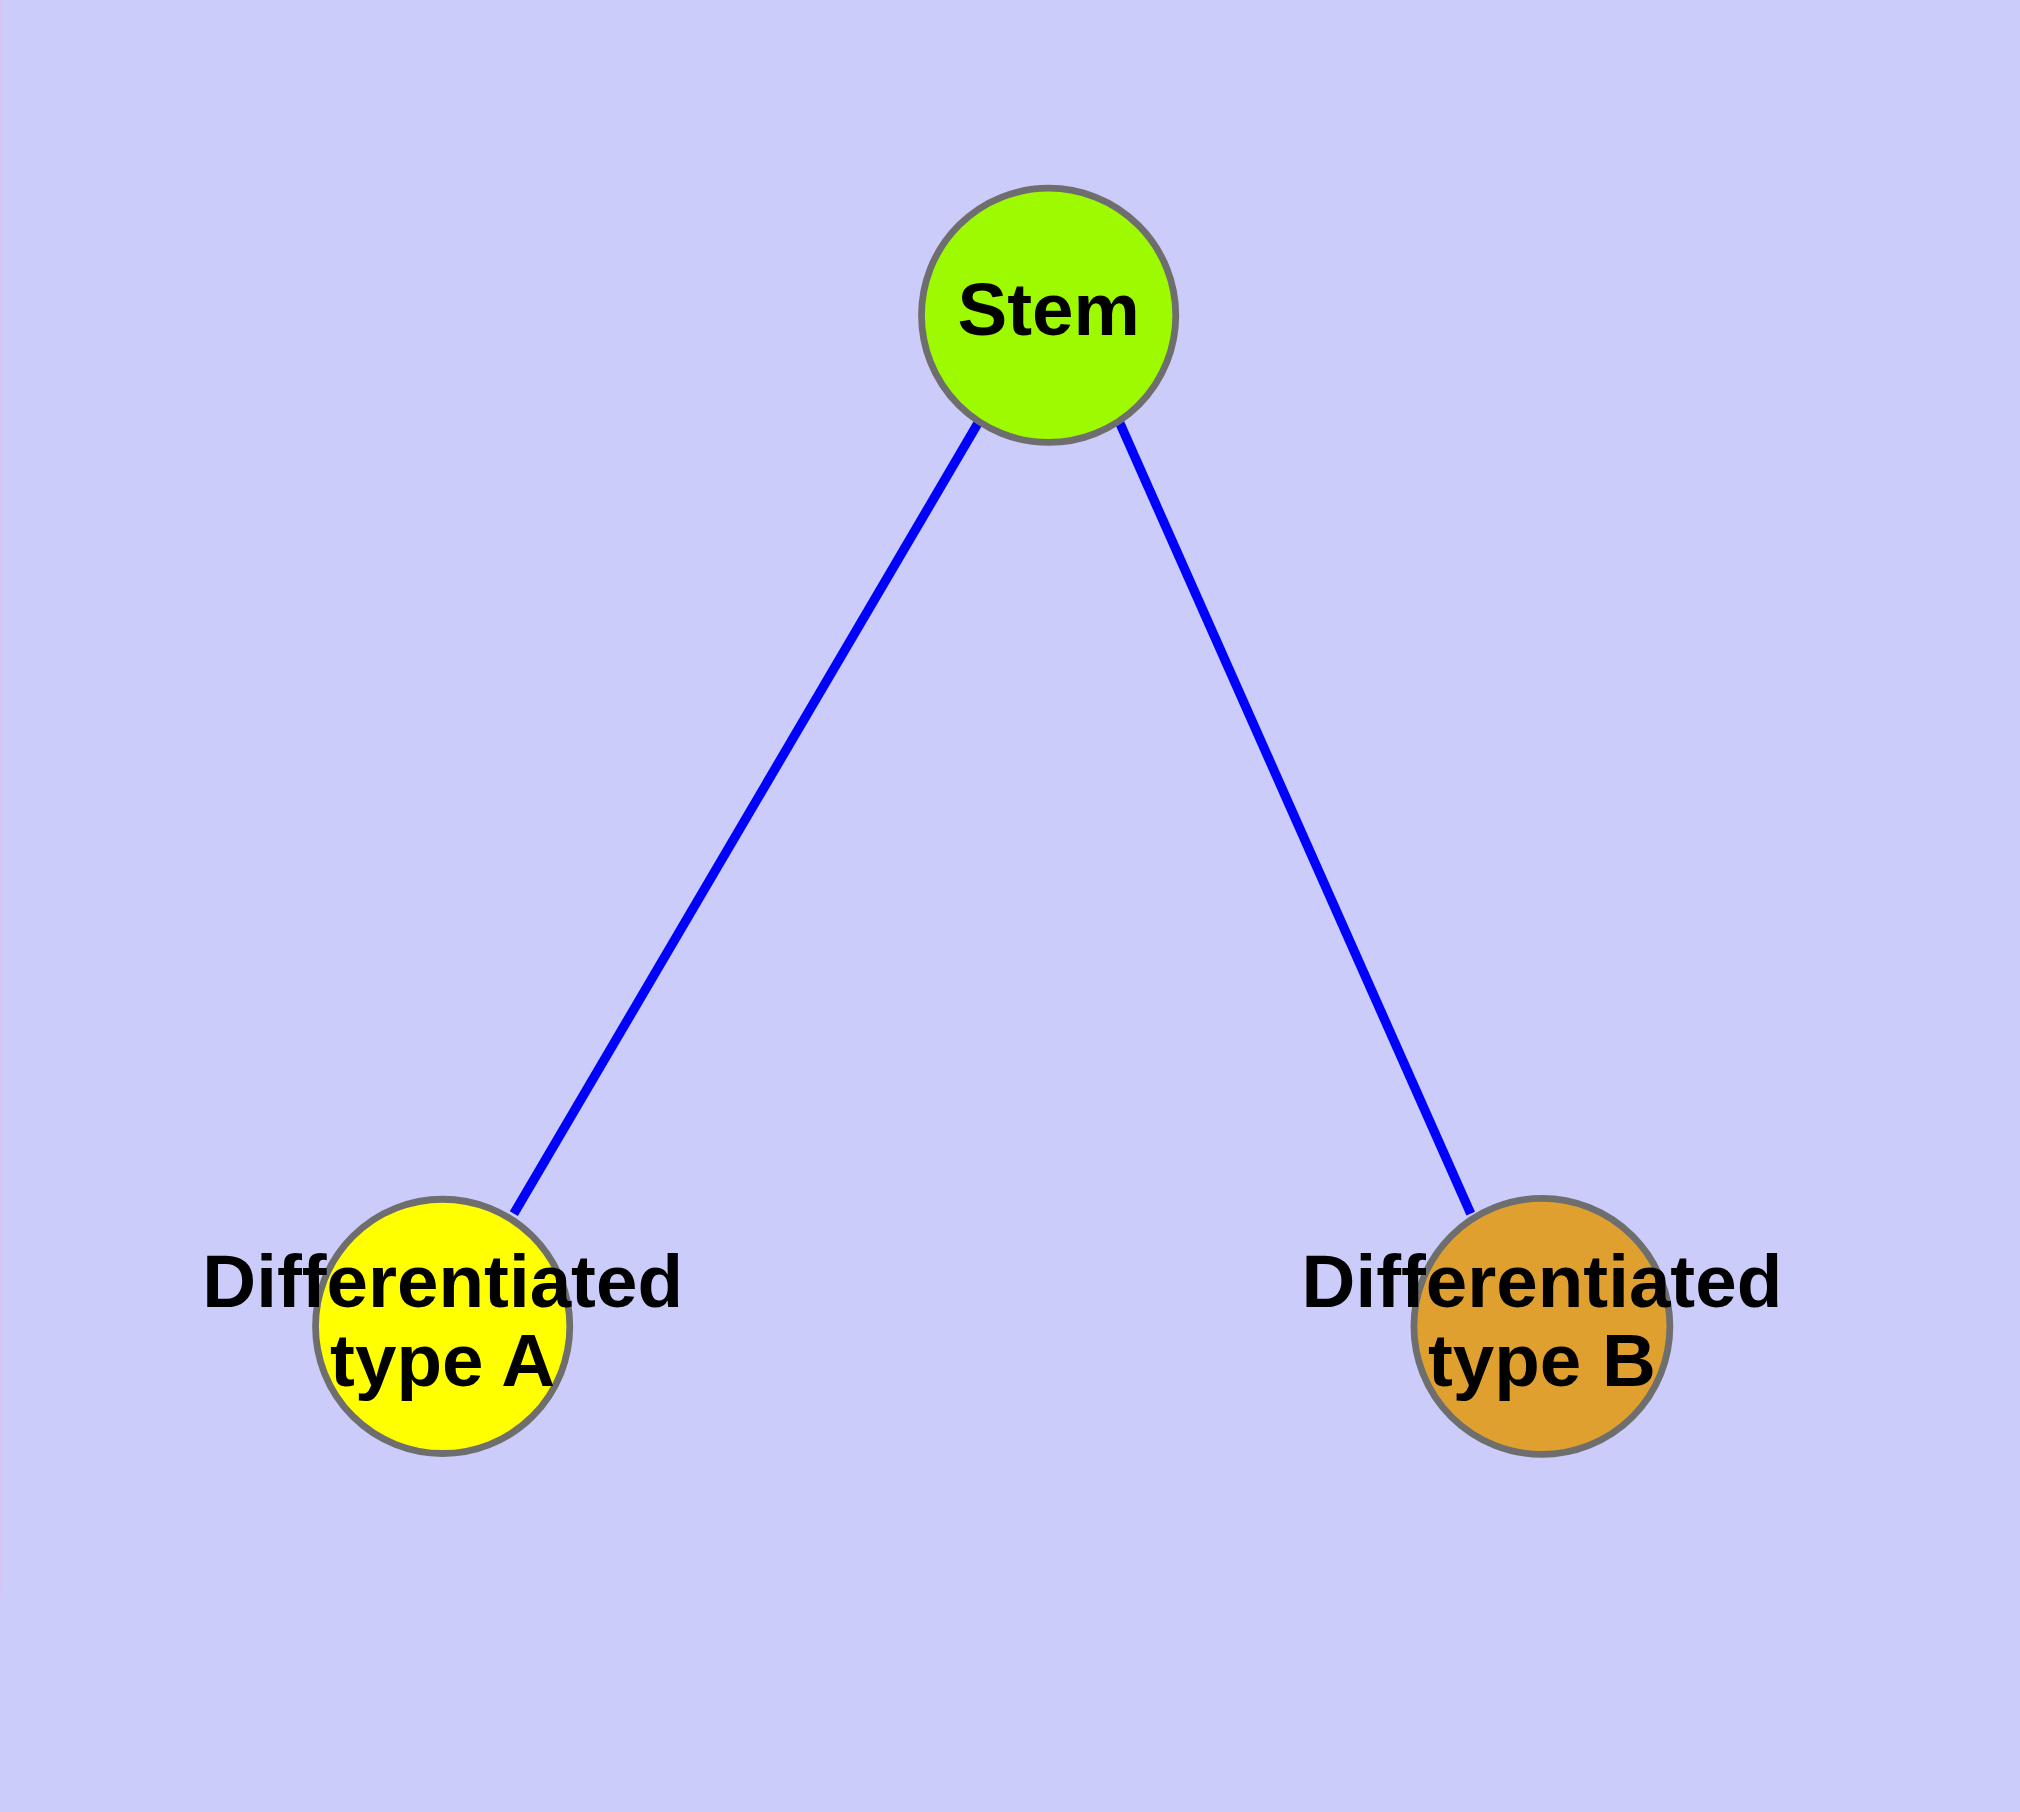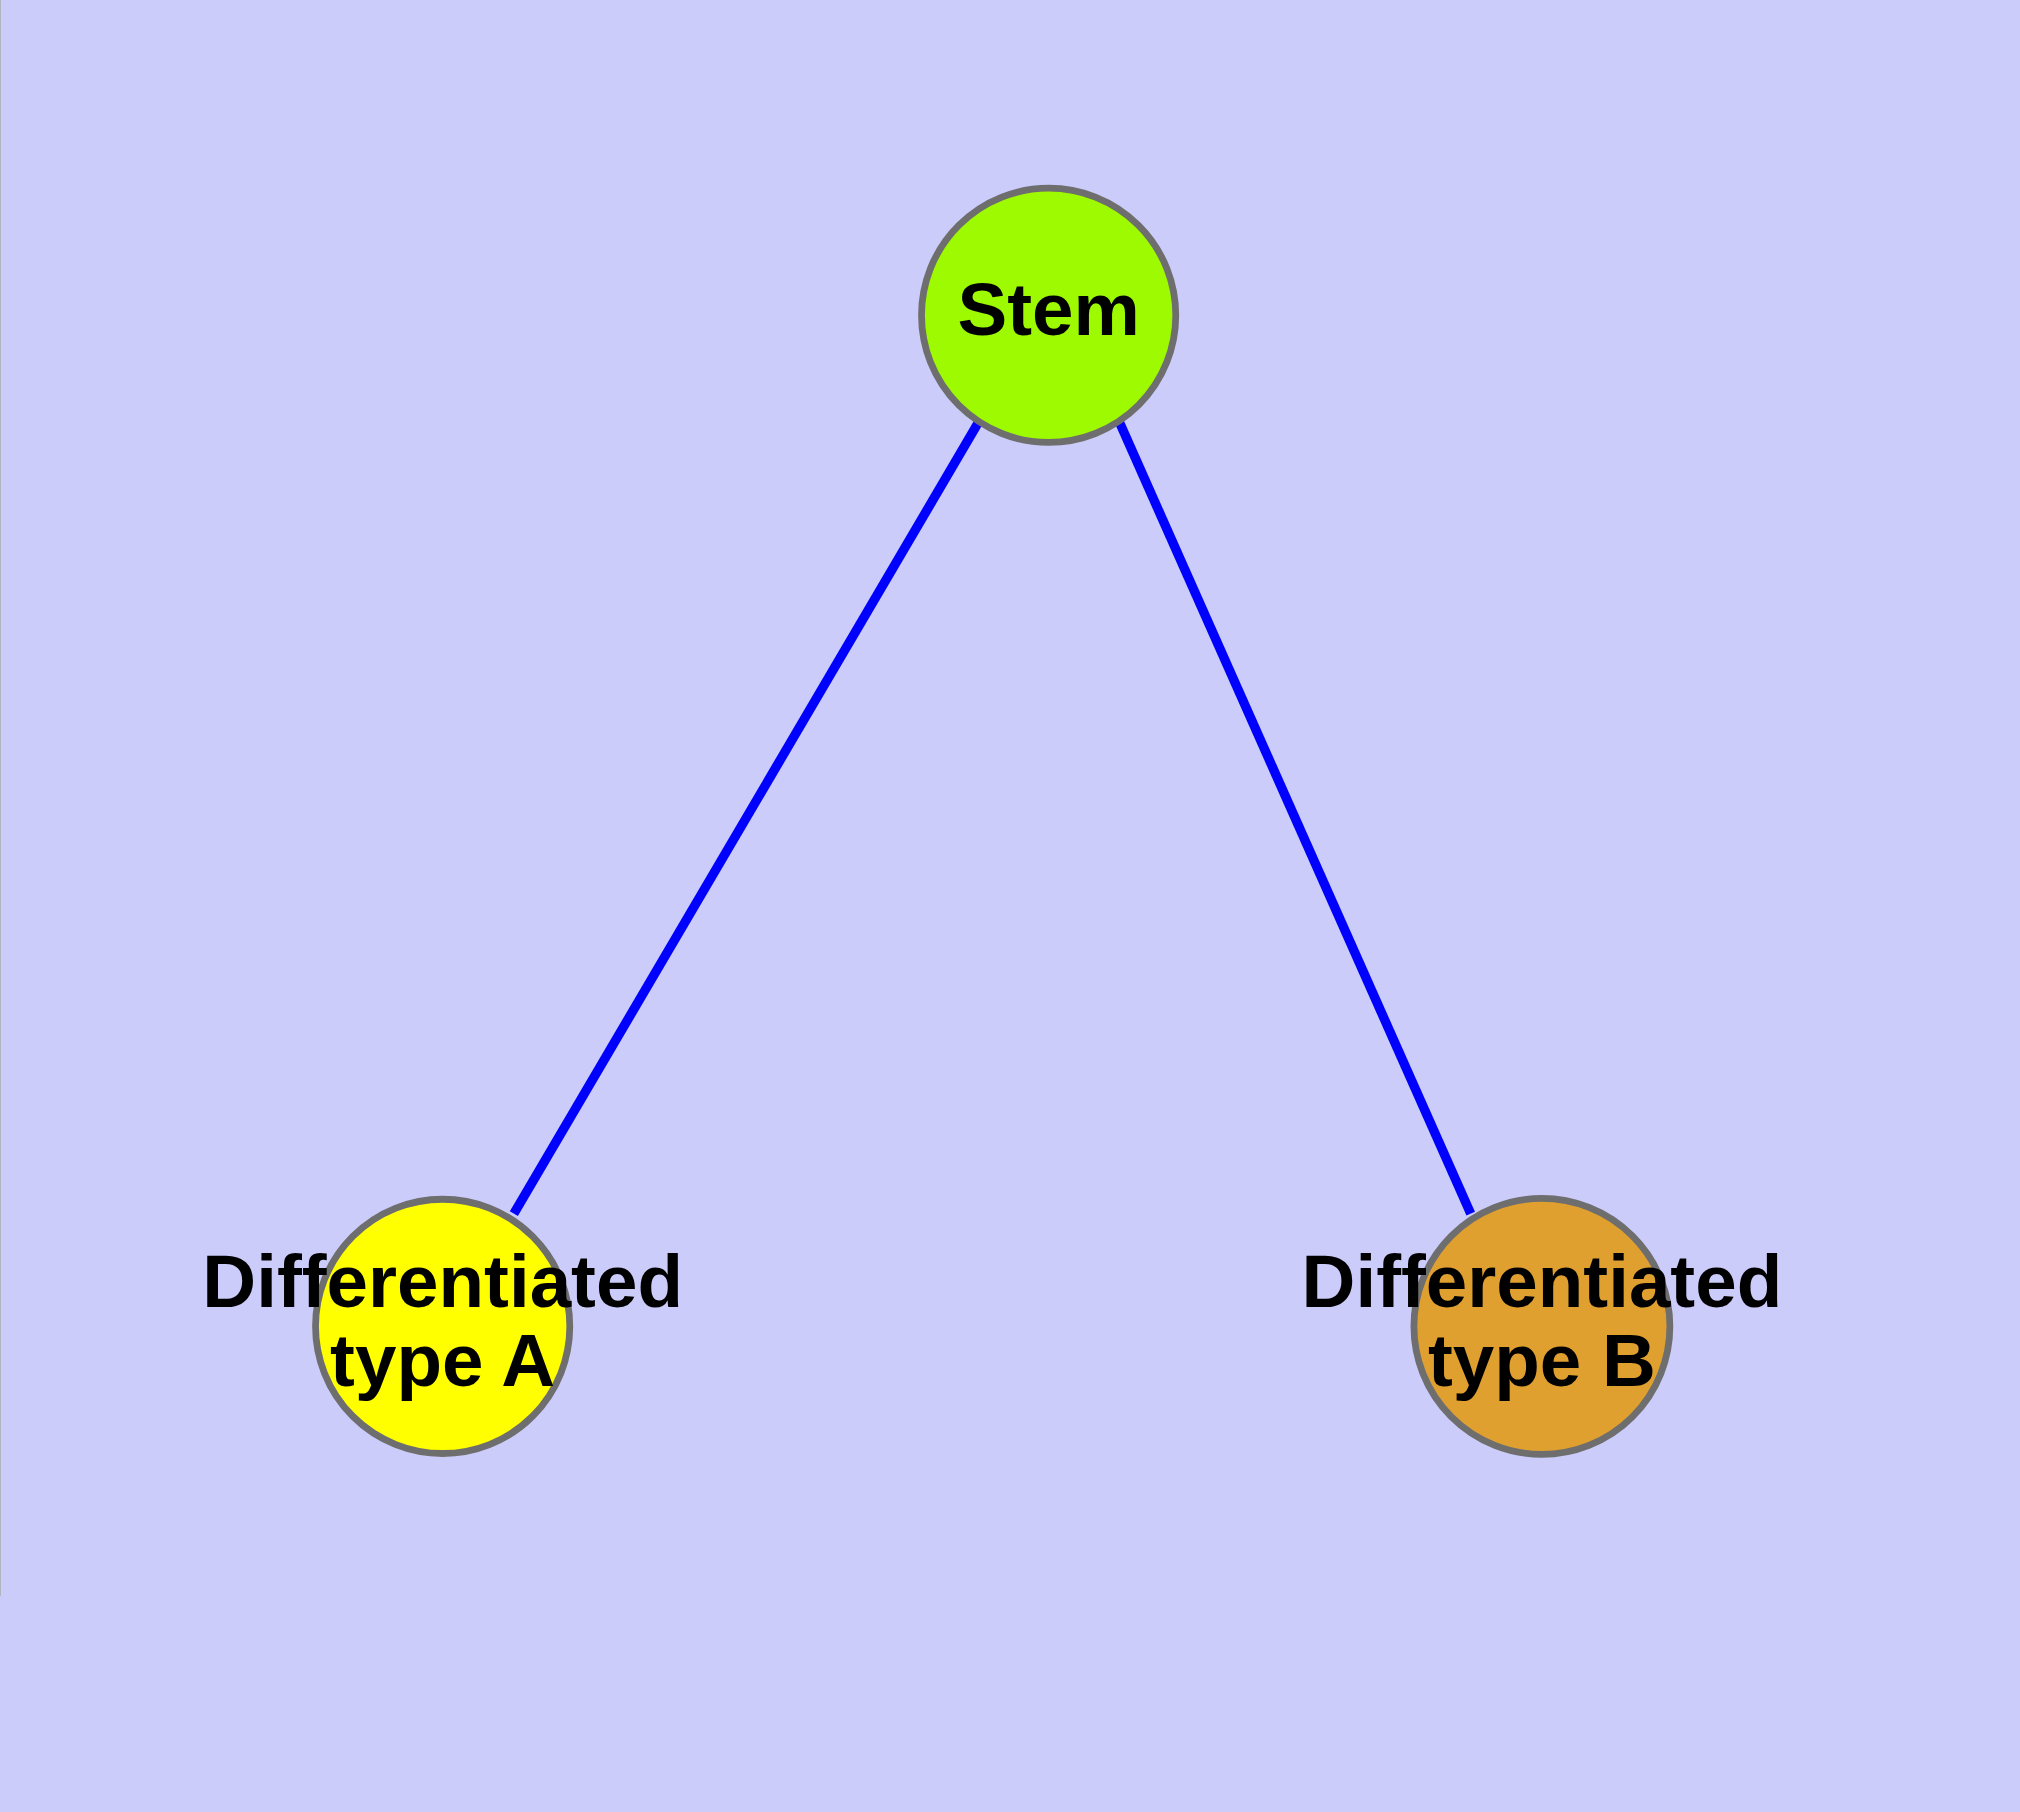--- a/index.html
+++ b/index.html
@@ -5,21 +5,21 @@
 <style>
   html, body {
     margin: 0;
     padding: 0;
     background: #ccccfa;
   }
   #canvas {
     position: relative;
     width: 2021px;
     height: 1596px;
-    background: #4d7c0f;
+    background: #f9a8d4;
     overflow: hidden;
     font-family: "Liberation Sans", sans-serif;
     text-align: center;
   }
   #graph-svg {
     position: absolute;
     left: 0;
     top: 0;
     width: 2021px;
     height: 1812px;

